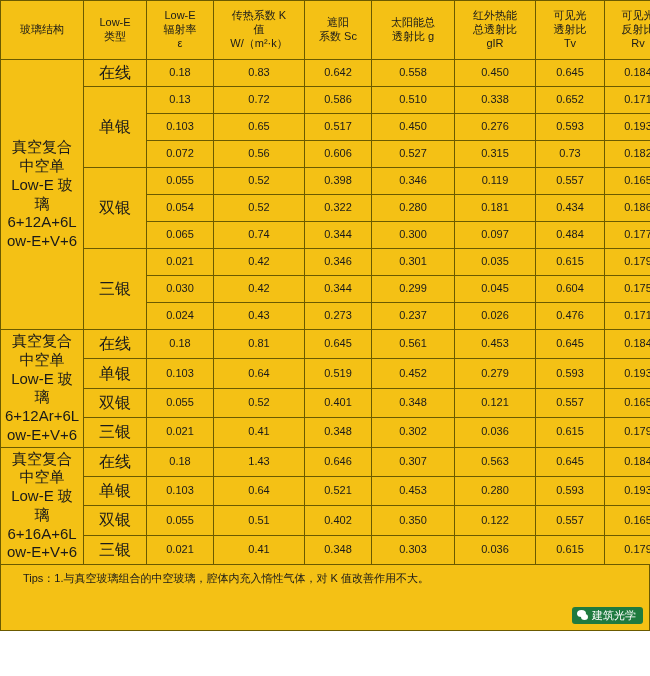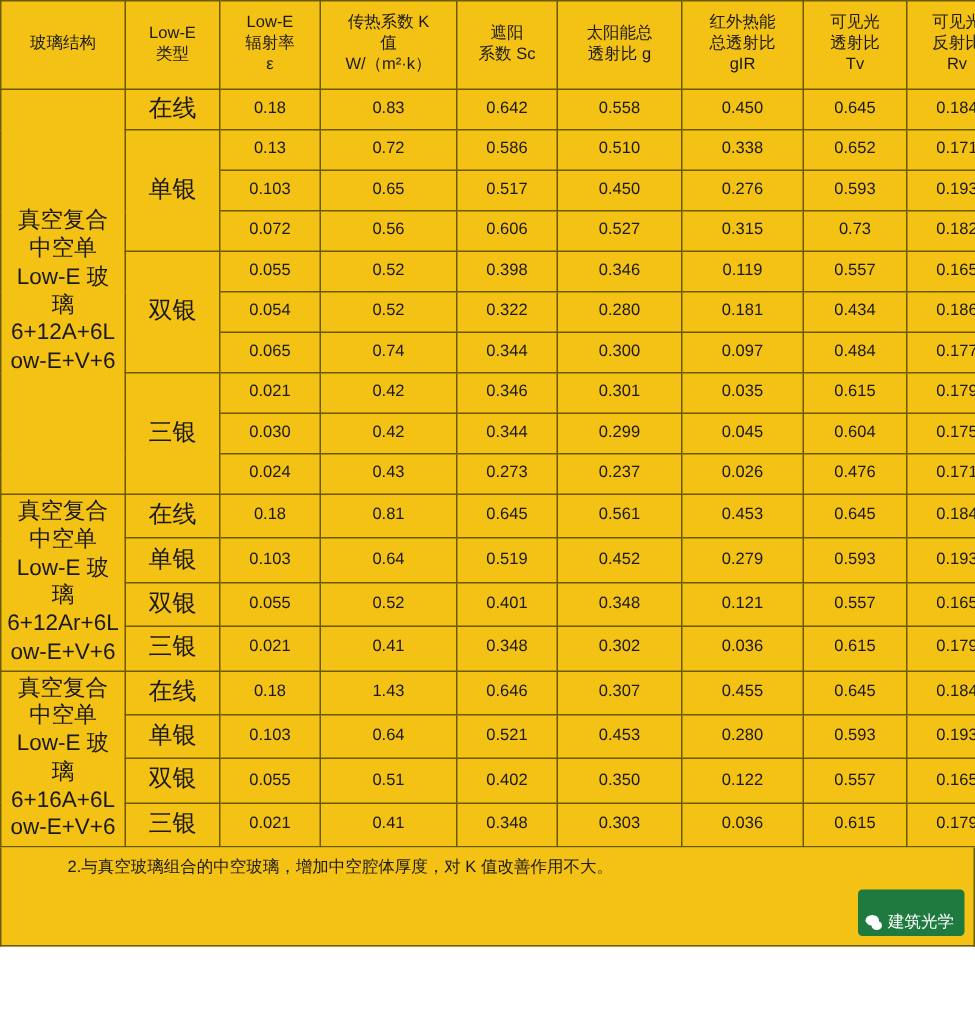--- a/index.html
+++ b/index.html
@@ -64,21 +64,21 @@
   .tips .t1{display:block;padding-left:14px;}
   .tips .t2{display:block;padding-left:36px;}
   .badge{
     position:absolute;
     right:6px;
     bottom:6px;
     background:#1f7a3f;
     color:#ffffff;
     font-size:11px;
     border-radius:3px;
-    padding:17px 7px 3px 5px;
+    padding:3px 7px 3px 5px;
     display:flex;
     align-items:flex-end;
     gap:3px;
     line-height:1;
   }
   .badge .wx{
     display:inline-block;
     width:12px;height:11px;
     position:relative;
   }
@@ -299,21 +299,21 @@
             <span class="hdr-line">Low-E 玻</span>
             <span class="hdr-line">璃</span>
             <span class="hdr-line">6+16A+6L</span>
             <span class="hdr-line">ow-E+V+6</span>
           </td>
           <td class="lowetype" rowspan="1">在线</td>
           <td class="num">0.18</td>
           <td class="num">1.43</td>
           <td class="num">0.646</td>
           <td class="num">0.307</td>
-          <td class="num">0.455</td>
+          <td class="num">0.563</td>
           <td class="num">0.645</td>
           <td class="num">0.184</td>
         </tr>
         <tr class="datarow">
           <td class="lowetype" rowspan="1">单银</td>
           <td class="num">0.103</td>
           <td class="num">0.64</td>
           <td class="num">0.521</td>
           <td class="num">0.453</td>
           <td class="num">0.280</td>
@@ -337,20 +337,20 @@
           <td class="num">0.348</td>
           <td class="num">0.303</td>
           <td class="num">0.036</td>
           <td class="num">0.615</td>
           <td class="num">0.179</td>
         </tr>
       </tbody>
   </table>
 
   <div class="tips">
-    <span class="t2">2.与真空玻璃组合的中空玻璃，增加中空腔体厚度，对 K 值改善作用不大。</span>
+    <span class="t1">Tips：1.与真空玻璃组合的中空玻璃，腔体内充入惰性气体，对 K 值改善作用不大。</span>
     <div class="badge">
       <span class="wx"></span>
       <span>建筑光学</span>
     </div>
   </div>
 
 </div>
 
 </body></html>

